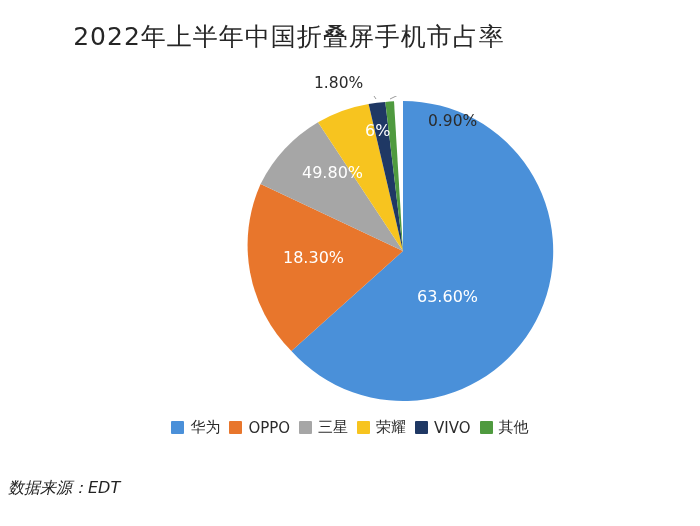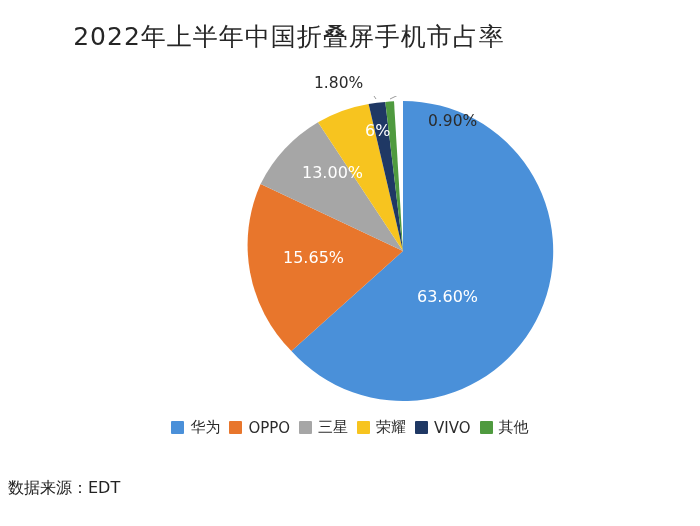--- a/index.html
+++ b/index.html
@@ -79,20 +79,21 @@
     font-size: 15px;
     color: #2b2b2b;
     font-family: "DejaVu Sans", "Liberation Sans", sans-serif;
   }
   .footer {
     position: absolute;
     left: 0;
     top: 478px;
     width: 700px;
     height: 30px;
+    font-style: italic;
   }
   .footer-left {
     position: absolute;
     left: 8px;
     top: 0;
     font-size: 16px;
     color: #232323;
     font-family: "DejaVu Sans", "Liberation Sans", sans-serif;
   }
   .footer-right {
@@ -129,22 +130,22 @@
         <path fill="#4f9a3f" d="M 165 155 L 147.3 5.9 A 150 150 0 0 1 156.0 5.3 Z"></path>
       </g>
 
       <g>
         <path stroke="#9a9a9a" stroke-width="1" fill="none" d="M 138 3 L 128 -12"></path>
         <path stroke="#9a9a9a" stroke-width="1" fill="none" d="M 152 3 L 187 -14"></path>
       </g>
     </svg>
 
     <div class="slice-label white" style="left: 179px; top: 167px; margin-top: 24px;">63.60%</div>
-    <div class="slice-label white" style="left: 45px; top: 152px;">15.65%</div>
-    <div class="slice-label white" style="left: 64px; top: 67px;">13.00%</div>
+    <div class="slice-label white" style="left: 45px; top: 152px;">18.30%</div>
+    <div class="slice-label white" style="left: 64px; top: 67px;">49.80%</div>
     <div class="slice-label white" style="left: 127px; top: 25px;">6%</div>
     <div class="slice-label" style="left: 76px; top: -22px; text-align: center;">1.80%</div>
     <div class="slice-label" style="left: 190px; top: -24px; margin-top: 40px;">0.90%</div>
   </div>
 
   <div class="legend">
     <div class="legend-item">
       <span class="legend-swatch" style="background:#4a90d9"></span>
       <span class="legend-label">华为</span>
     </div>

